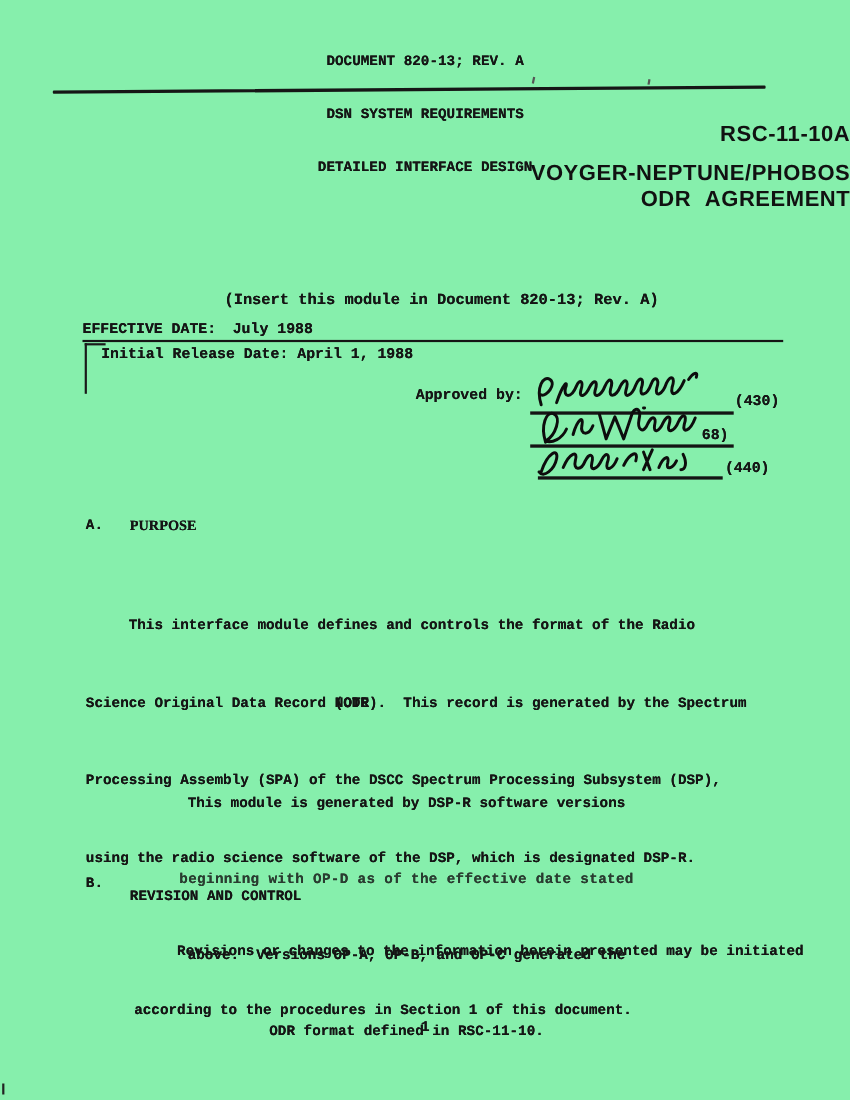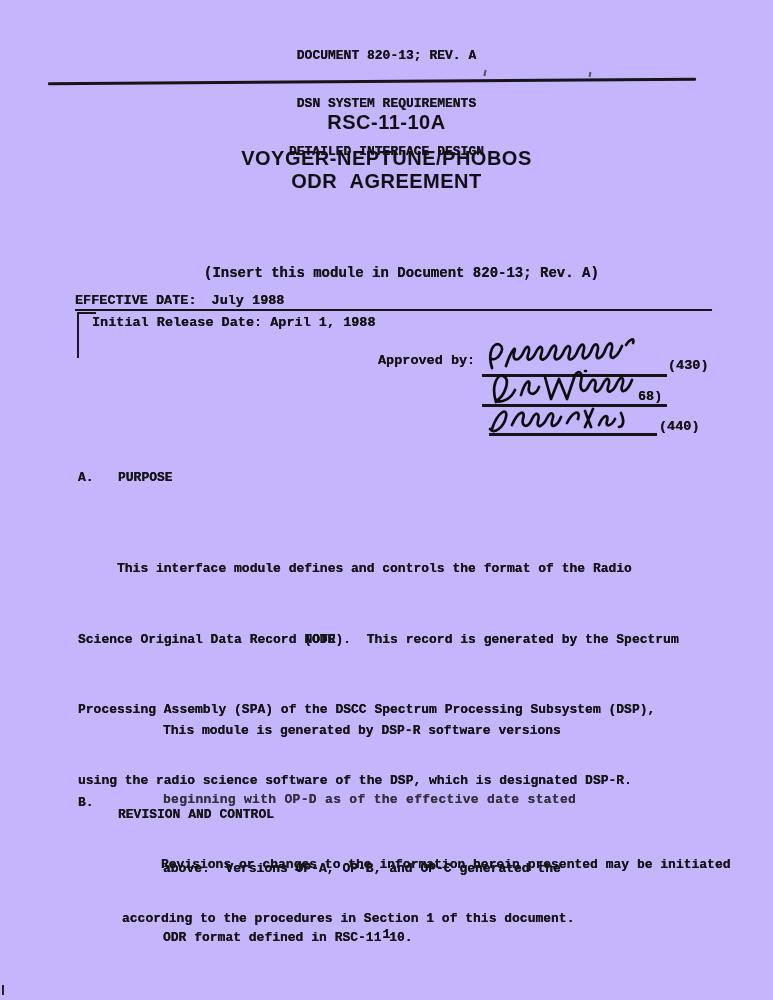--- a/index.html
+++ b/index.html
@@ -1,19 +1,19 @@
 <!DOCTYPE html>
 <html><head>
 <meta charset="utf-8">
 <style>
   html,body{margin:0;padding:0;background:#ffffff;}
   .page{
     position:relative;
     width:773px;height:1000px;
-    background:#c4b5fd;
+    background:#86efac;
     overflow:hidden;
     font-family:"Liberation Mono","DejaVu Sans Mono",monospace;
     color:#151515;
   }
   .tw{ 
     font-family:"Liberation Mono","DejaVu Sans Mono",monospace;
     font-weight:700;
     font-size:13px;
     color:#151515;
     text-shadow:0 0 .4px #151515;
@@ -22,21 +22,21 @@
   .abs{position:absolute;}
   .doc-header{top:16px;left:0;width:773px;text-align:center;line-height:16px;}
   .head-rule{
     left:48px;top:80px;width:648px;height:3px;
     background:#161616;transform:rotate(-0.4deg);
     border-radius:1px;
   }
   .sans-title{
     font-family:"Liberation Sans","DejaVu Sans",sans-serif;
     font-weight:700;color:#111;letter-spacing:.5px;
-    width:773px;text-align:center;
+    width:773px;text-align:right;
   }
   .doc-id{top:111px;font-size:20px;}
   .doc-title1{top:147px;font-size:20px;}
   .doc-title2{top:170px;font-size:20px;word-spacing:7px;}
   .insert-note{top:265px;left:204px;font-size:14px;}
   .effective-row{
     left:75px;top:293px;width:637px;
     display:flex;justify-content:space-between;
     border-bottom:2.5px solid #151515;padding-bottom:1px;
     font-size:13.5px;
@@ -52,24 +52,24 @@
   .sig-line1{left:482px;top:374px;width:185px;}
   .sig-line2{left:482px;top:404px;width:185px;}
   .sig-line3{left:489px;top:433px;width:168px;}
   .sig-code{font-size:13.5px;}
   .sig-code1{left:668px;top:358px;}
   .sig-code2{left:638px;top:389px;}
   .sig-code3{left:659px;top:419px;}
   .sig-svg{position:absolute;}
   .sig-svg path{fill:none;stroke:#0d0d0d;stroke-width:2.7;stroke-linecap:round;stroke-linejoin:round;}
   .sec-letter-a{left:78px;top:470px;}
-  .sec-title-a{left:118px;top:470px;}
+  .sec-title-a{left:118px;top:470px;font-family:Liberation Serif, serif;}
   .para-a{left:78px;top:510px;line-height:23.5px;}
   .note-title{top:632px;width:640px;text-align:center;}
-  .note-para{left:163px;top:673px;line-height:23px;}
+  .note-para{left:163px;top:673px;line-height:23px;text-align:center;}
   .smudged{filter:blur(.6px);opacity:.82;letter-spacing:.3px;}
   .sec-letter-b{left:78px;top:795px;}
   .sec-title-b{left:118px;top:795px;margin-top:12px;}
   .para-b{left:78px;top:820px;line-height:18px;margin-left:44px;}
   .page-number{top:927px;width:773px;text-align:center;font-size:13.5px;}
   .speck{position:absolute;background:#555;}
   .speck1{left:484px;top:70px;width:2px;height:6px;transform:rotate(12deg);}
   .speck2{left:589px;top:72px;width:2px;height:5px;transform:rotate(10deg);}
   .edge-tick{left:2px;top:985px;width:2px;height:10px;background:#222;}
 </style>

